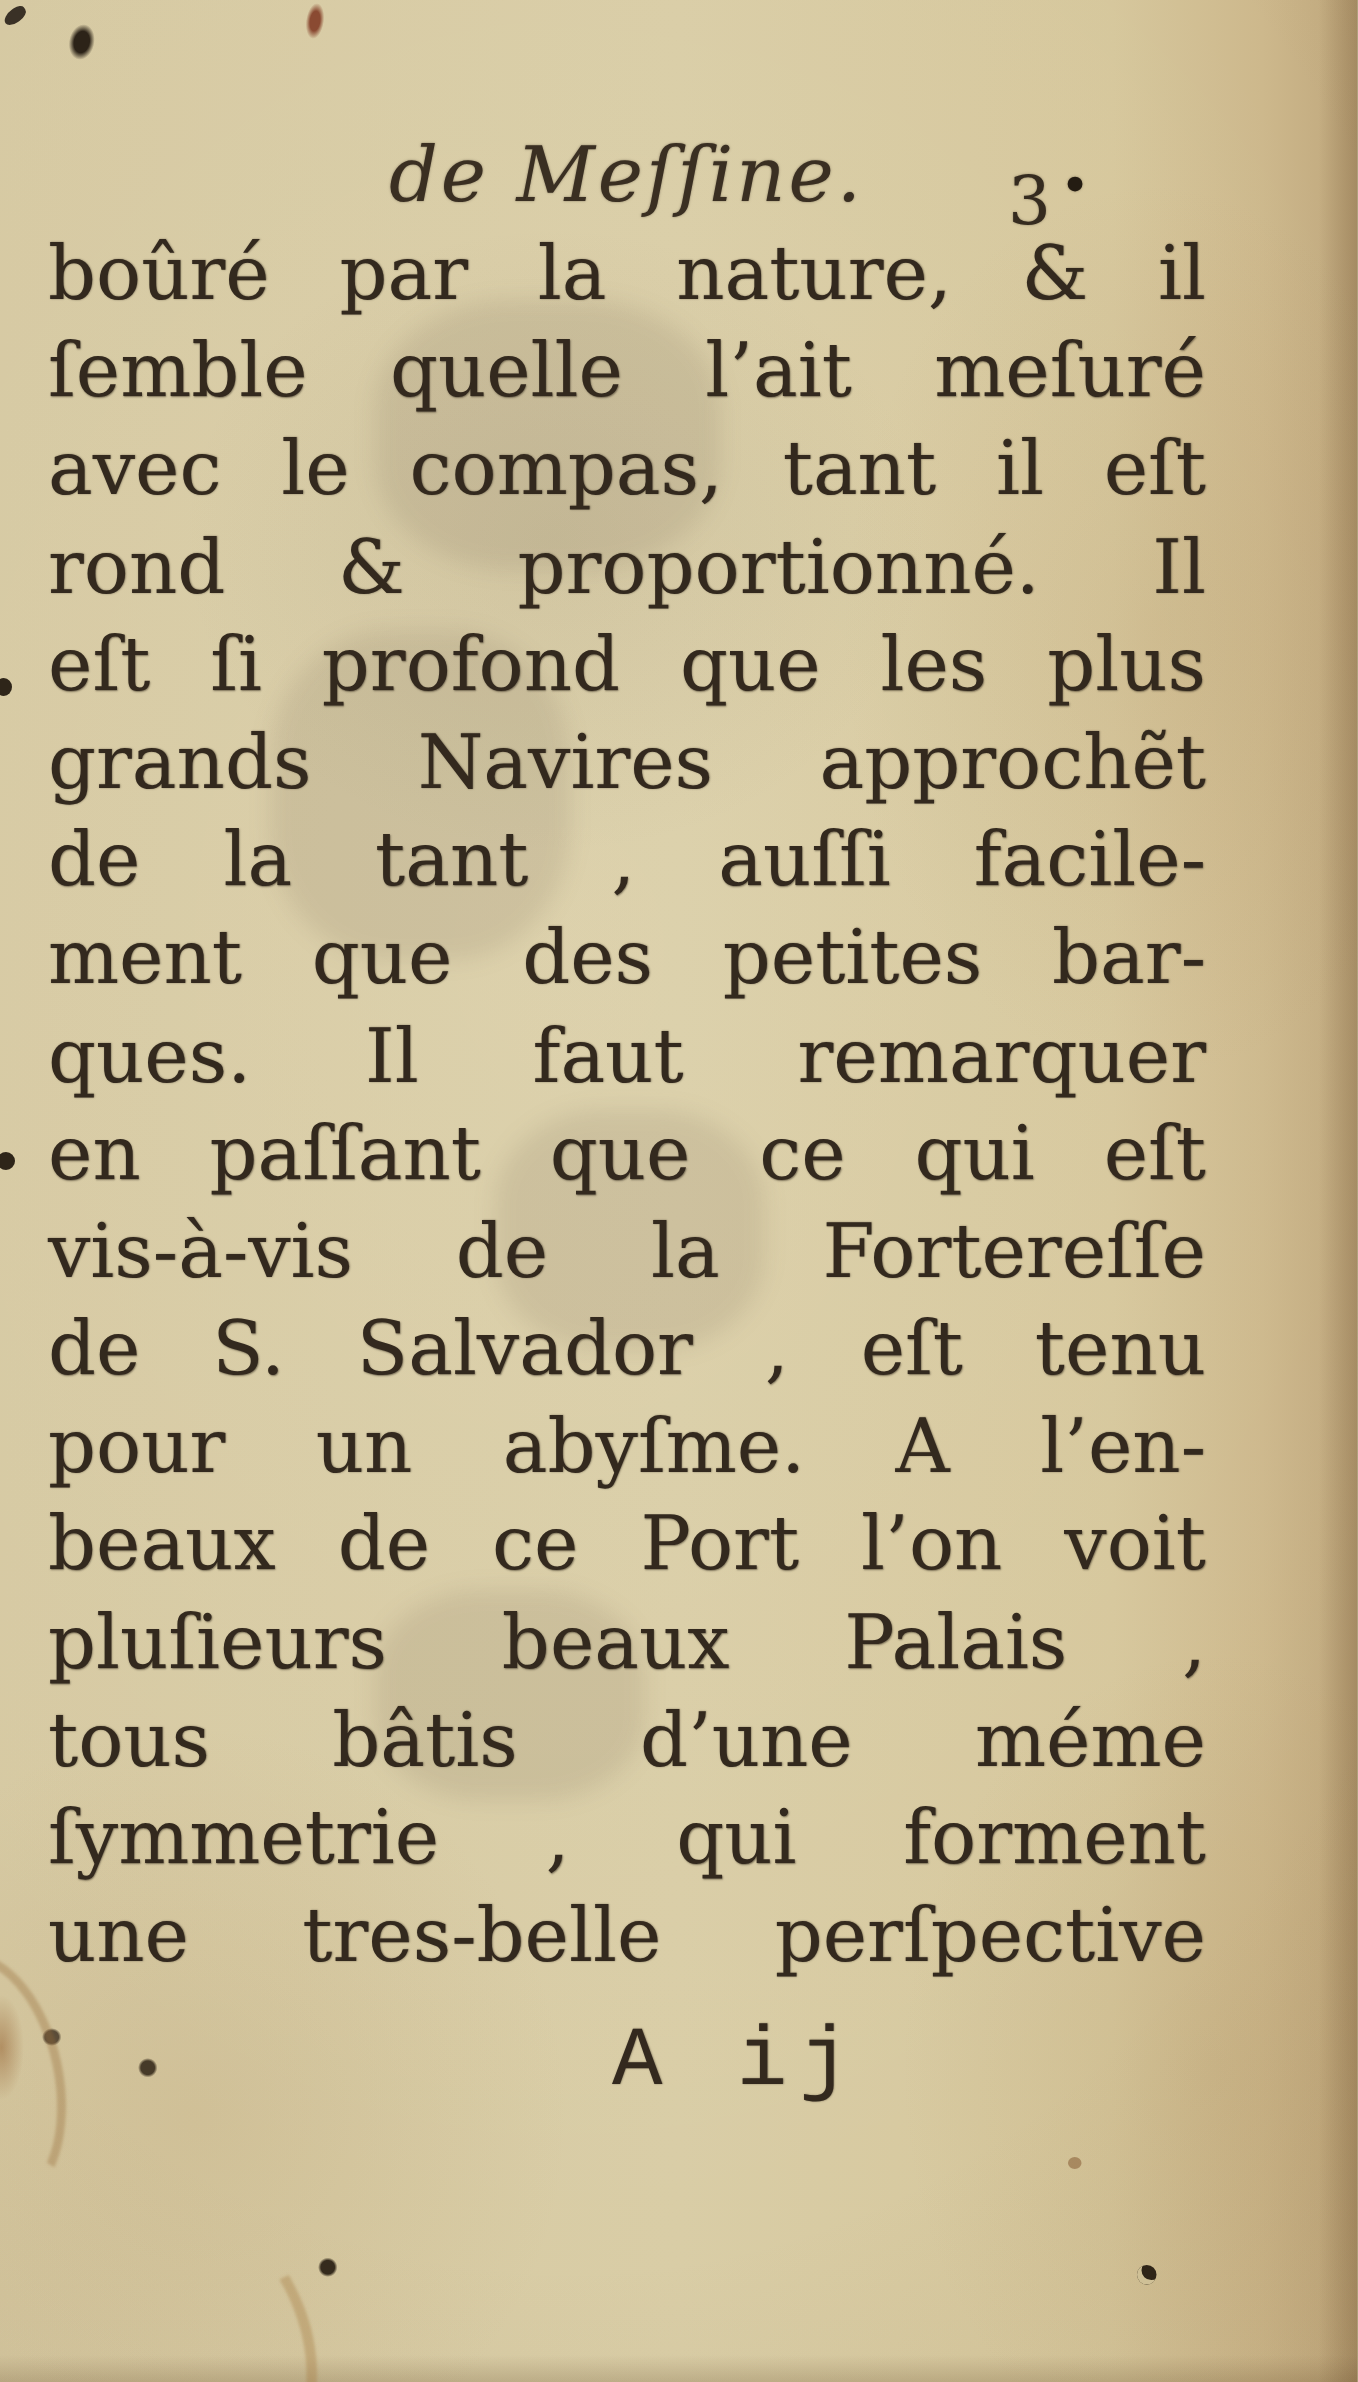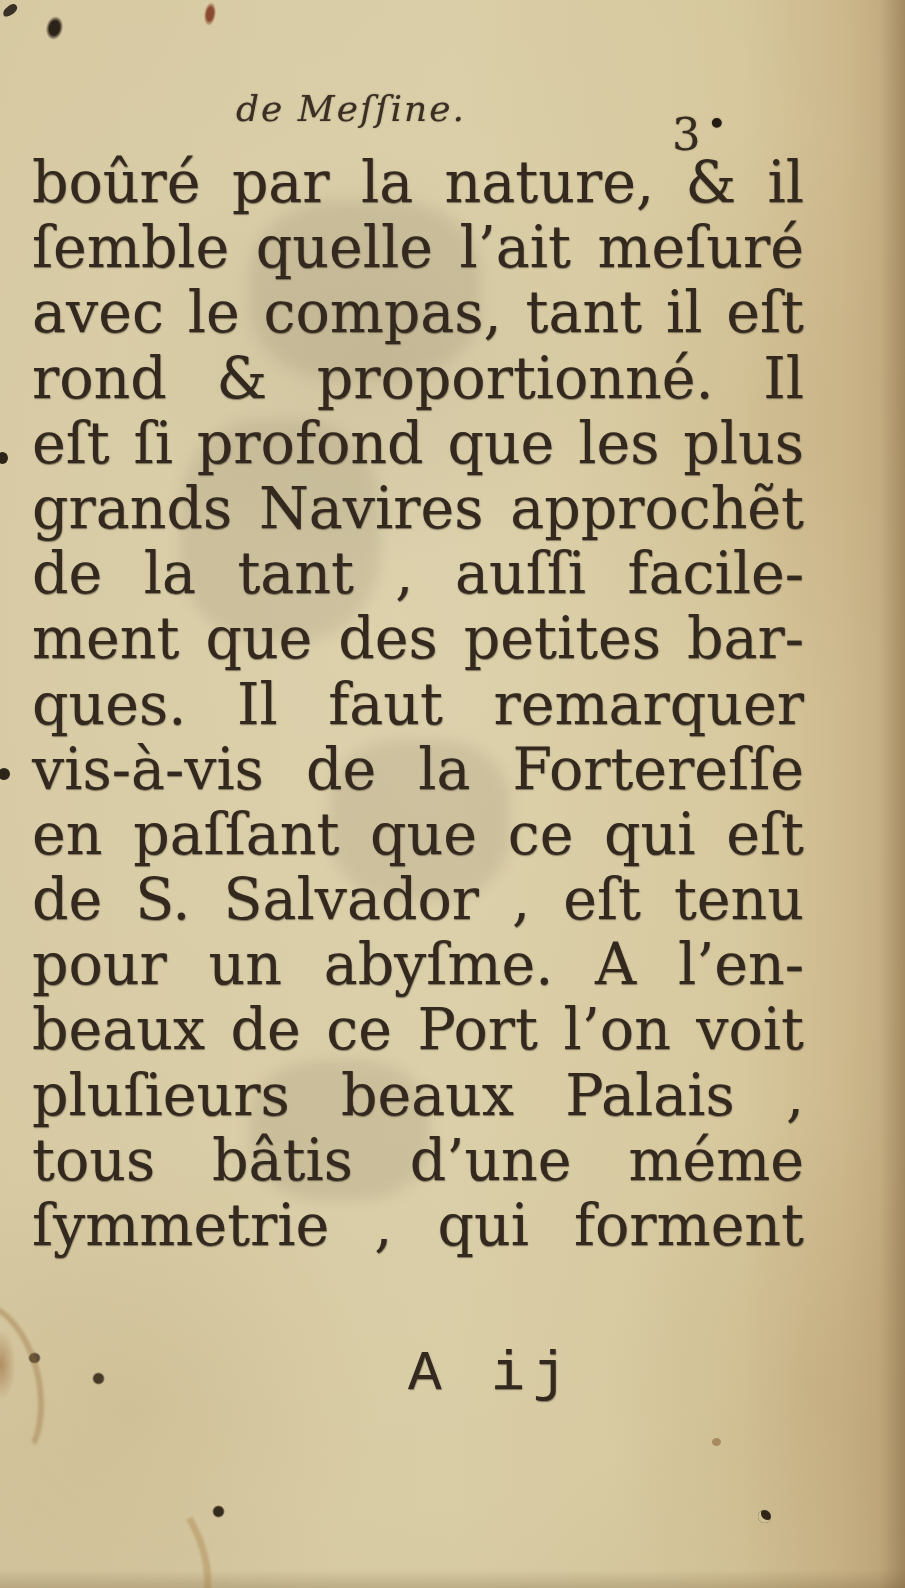--- a/index.html
+++ b/index.html
@@ -25,38 +25,38 @@
   .m4{left:120px;top:150px;width:500px;height:420px;background:radial-gradient(closest-side,rgba(120,105,80,0.10),rgba(0,0,0,0));}
 
   .edge-right{position:absolute;top:0;right:0;width:26px;height:100%;
     background:linear-gradient(to right,rgba(0,0,0,0),rgba(96,66,32,0.28));}
   .edge-bottom{position:absolute;bottom:0;left:0;width:100%;height:18px;
     background:linear-gradient(to bottom,rgba(0,0,0,0),rgba(96,70,36,0.22));}
 
   
   .header-title{
     position:absolute;left:236px;top:88px;width:340px;
-    font-style:italic;font-size:36px;letter-spacing:2px;text-align:left;
+    font-style:italic;font-size:51px;letter-spacing:2px;text-align:right;
     color:#3a2f22;
     text-shadow:0 0 1.5px rgba(58,47,34,0.55);
   }
   .page-number{
     position:absolute;left:672px;top:104px;font-size:45px;color:#352b1f;
     text-shadow:0 0 1.5px rgba(53,43,31,0.5);
   }
   .page-number .dot{
     display:inline-block;font-size:34px;vertical-align:14px;margin-left:6px;color:#241c12;
   }
 
   
   .textblock{
     position:absolute;left:32px;top:150px;width:772px;
   }
   .line{
-    font-size:57px;line-height:65.2px;height:65.2px;
+    font-size:50px;line-height:65.2px;height:65.2px;
     text-align:justify;text-align-last:justify;-moz-text-align-last:justify;
     white-space:normal;
     color:#33291e;
     text-shadow:0.4px 0.6px 1.2px rgba(46,36,24,0.55);
   }
   .signature{
     position:absolute;left:408px;top:1342px;font-size:56px;color:#33291e;
     letter-spacing:8px;
     text-shadow:0.4px 0.6px 1.2px rgba(46,36,24,0.55);
     font-family:Liberation Mono, monospace;
@@ -121,28 +121,29 @@
   <div class="textblock">
     <div class="line">boûré par la nature, &amp; il</div>
     <div class="line">ſemble quelle l’ait meſuré</div>
     <div class="line">avec le compas, tant il eſt</div>
     <div class="line">rond &amp; proportionné. Il</div>
     <div class="line">eſt ſi profond que les plus</div>
     <div class="line">grands Navires approchẽt</div>
     <div class="line">de la tant , auſſi facile-</div>
     <div class="line">ment que des petites bar-</div>
     <div class="line">ques. Il faut remarquer</div>
+    <div class="line">en paſſant que ce qui eſt</div>
     <div class="line">vis-à-vis de la Fortereſſe</div>
-    <div class="line">en paſſant que ce qui eſt</div>
     <div class="line">de S. Salvador , eſt tenu</div>
     <div class="line">pour un abyſme. A l’en-</div>
     <div class="line">beaux de ce Port l’on voit</div>
     <div class="line">pluſieurs beaux Palais ,</div>
     <div class="line">tous bâtis d’une méme</div>
     <div class="line">ſymmetrie , qui forment</div>
+    <div class="line">une tres-belle perſpective</div>
   </div>
 
   <div class="signature">A ij</div>
 
   <div class="spot s-corner"></div>
   <div class="spot s-top1"></div>
   <div class="spot s-top2"></div>
   <div class="spot s-left1"></div>
   <div class="spot s-left2"></div>
   <div class="spot s-bl1"></div>

